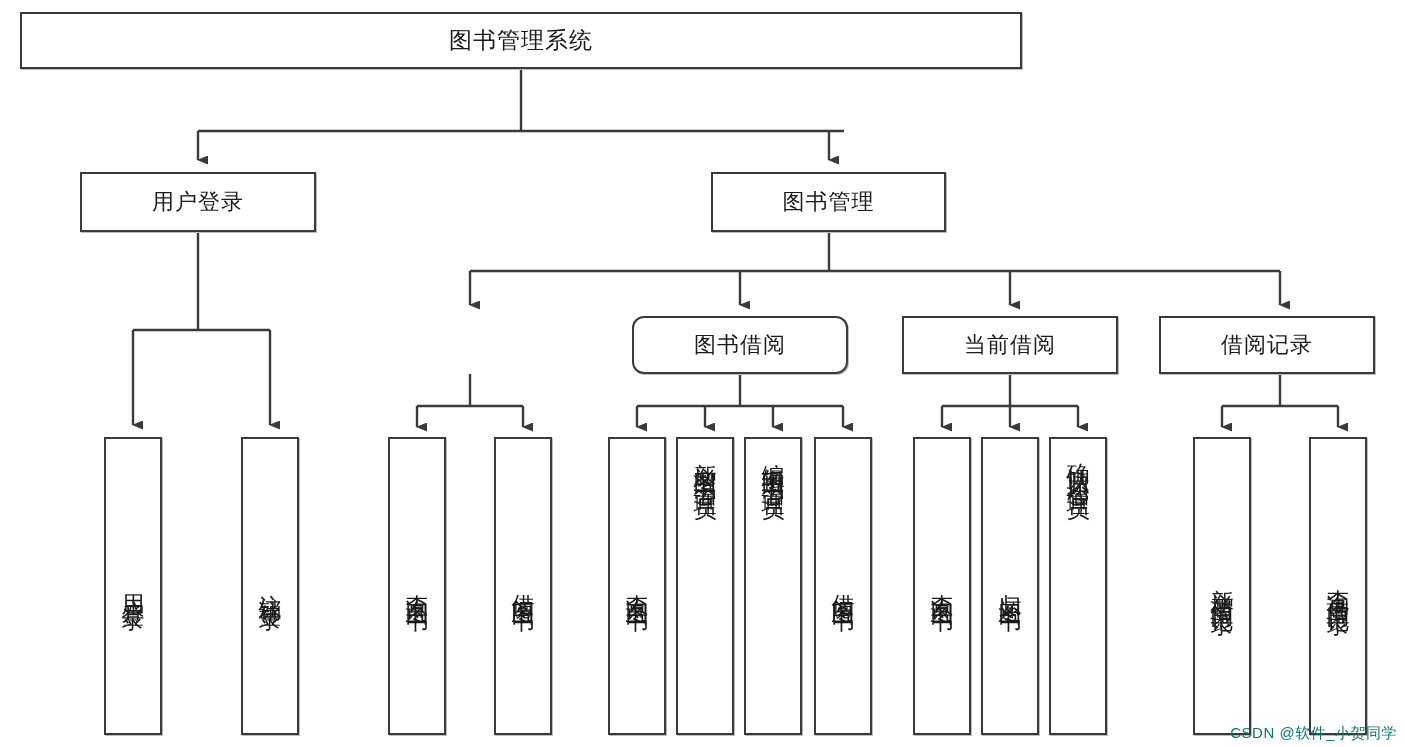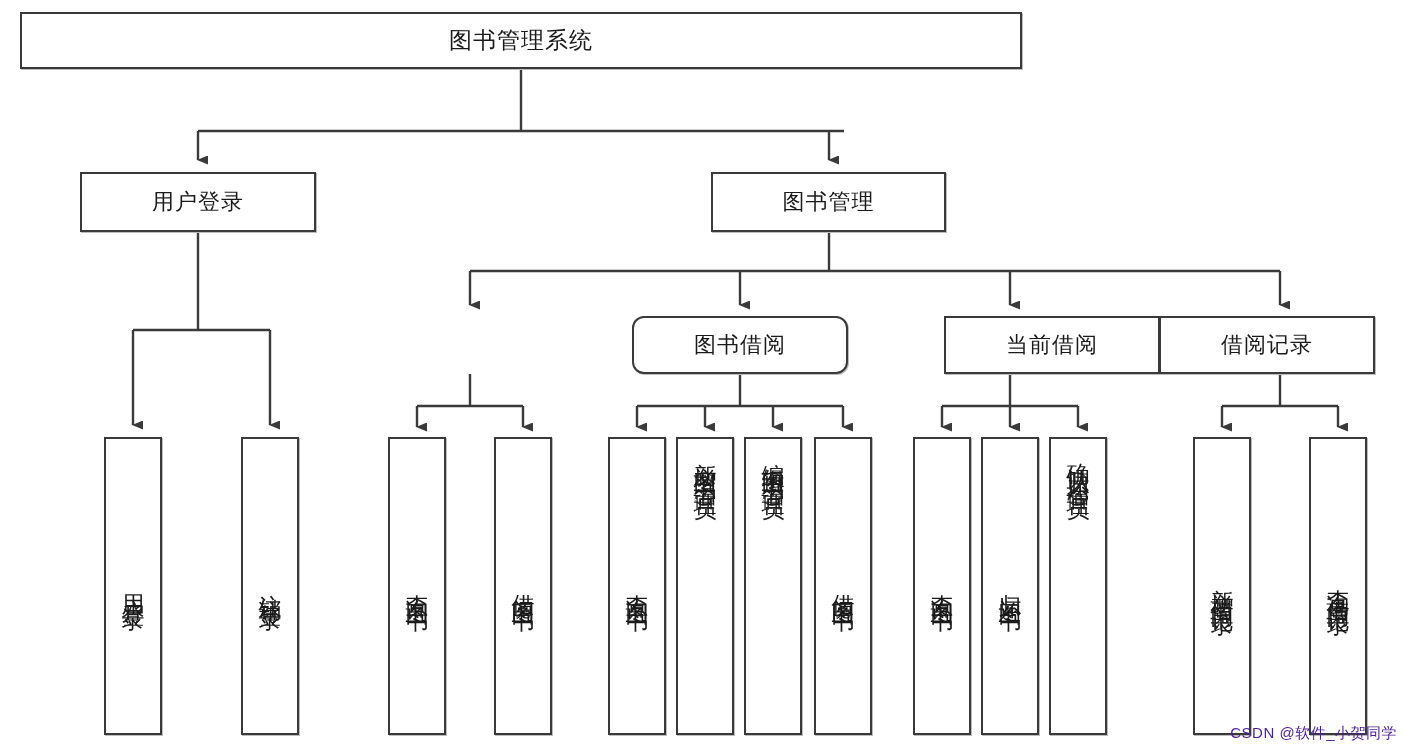--- a/index.html
+++ b/index.html
@@ -16,21 +16,21 @@
   .node.root .lbl{font-size:23px;}
   .node.l2 .lbl,.node.l3 .lbl{font-size:22px;}
 
   .node.leaf{align-items:flex-start;justify-content:center;padding-top:6px;}
   .node.leaf .lbl{
      writing-mode:vertical-rl;text-orientation:upright;
      font-size:23px;letter-spacing:5px;line-height:1.0;white-space:nowrap;
   }
   .node.leaf.mid{align-items:center;padding-top:0;}
 
-  #watermark{position:absolute;right:8px;bottom:4px;font-size:15px;color:#4c1d95;
+  #watermark{position:absolute;right:8px;bottom:4px;font-size:15px;color:#0f766e;
              letter-spacing:0.5px;white-space:nowrap;}
 </style>
 </head>
 <body>
 
 <div id="canvas">
 
   <svg class="lines" viewBox="0 0 1405 747">
     <defs>
       <marker id="ah" markerWidth="10" markerHeight="11" refX="4.5" refY="10" orient="auto" markerUnits="userSpaceOnUse">
@@ -88,21 +88,21 @@
   <div class="node l2" style="left:80px;top:172px;width:236px;height:60px;">
     <span class="lbl">用户登录</span>
   </div>
   <div class="node l2" style="left:711px;top:172px;width:235px;height:60px;font-family:Liberation Serif, serif;">
     <span class="lbl">图书管理</span>
   </div>
 
   <div class="node l3" style="left:632px;top:316px;width:216px;height:58px;border-radius:12px;">
     <span class="lbl">图书借阅</span>
   </div>
-  <div class="node l3" style="left:902px;top:316px;width:216px;height:58px;margin-left:42px;">
+  <div class="node l3" style="left:902px;top:316px;width:216px;height:58px;">
     <span class="lbl">当前借阅</span>
   </div>
   <div class="node l3" style="left:1159px;top:316px;width:216px;height:58px;">
     <span class="lbl">借阅记录</span>
   </div>
 
   <div class="node leaf mid" style="left:104px;top:437px;width:58px;height:298px;">
     <span class="lbl">用户登录</span>
   </div>
   <div class="node leaf mid" style="left:241px;top:437px;width:58px;height:298px;">

